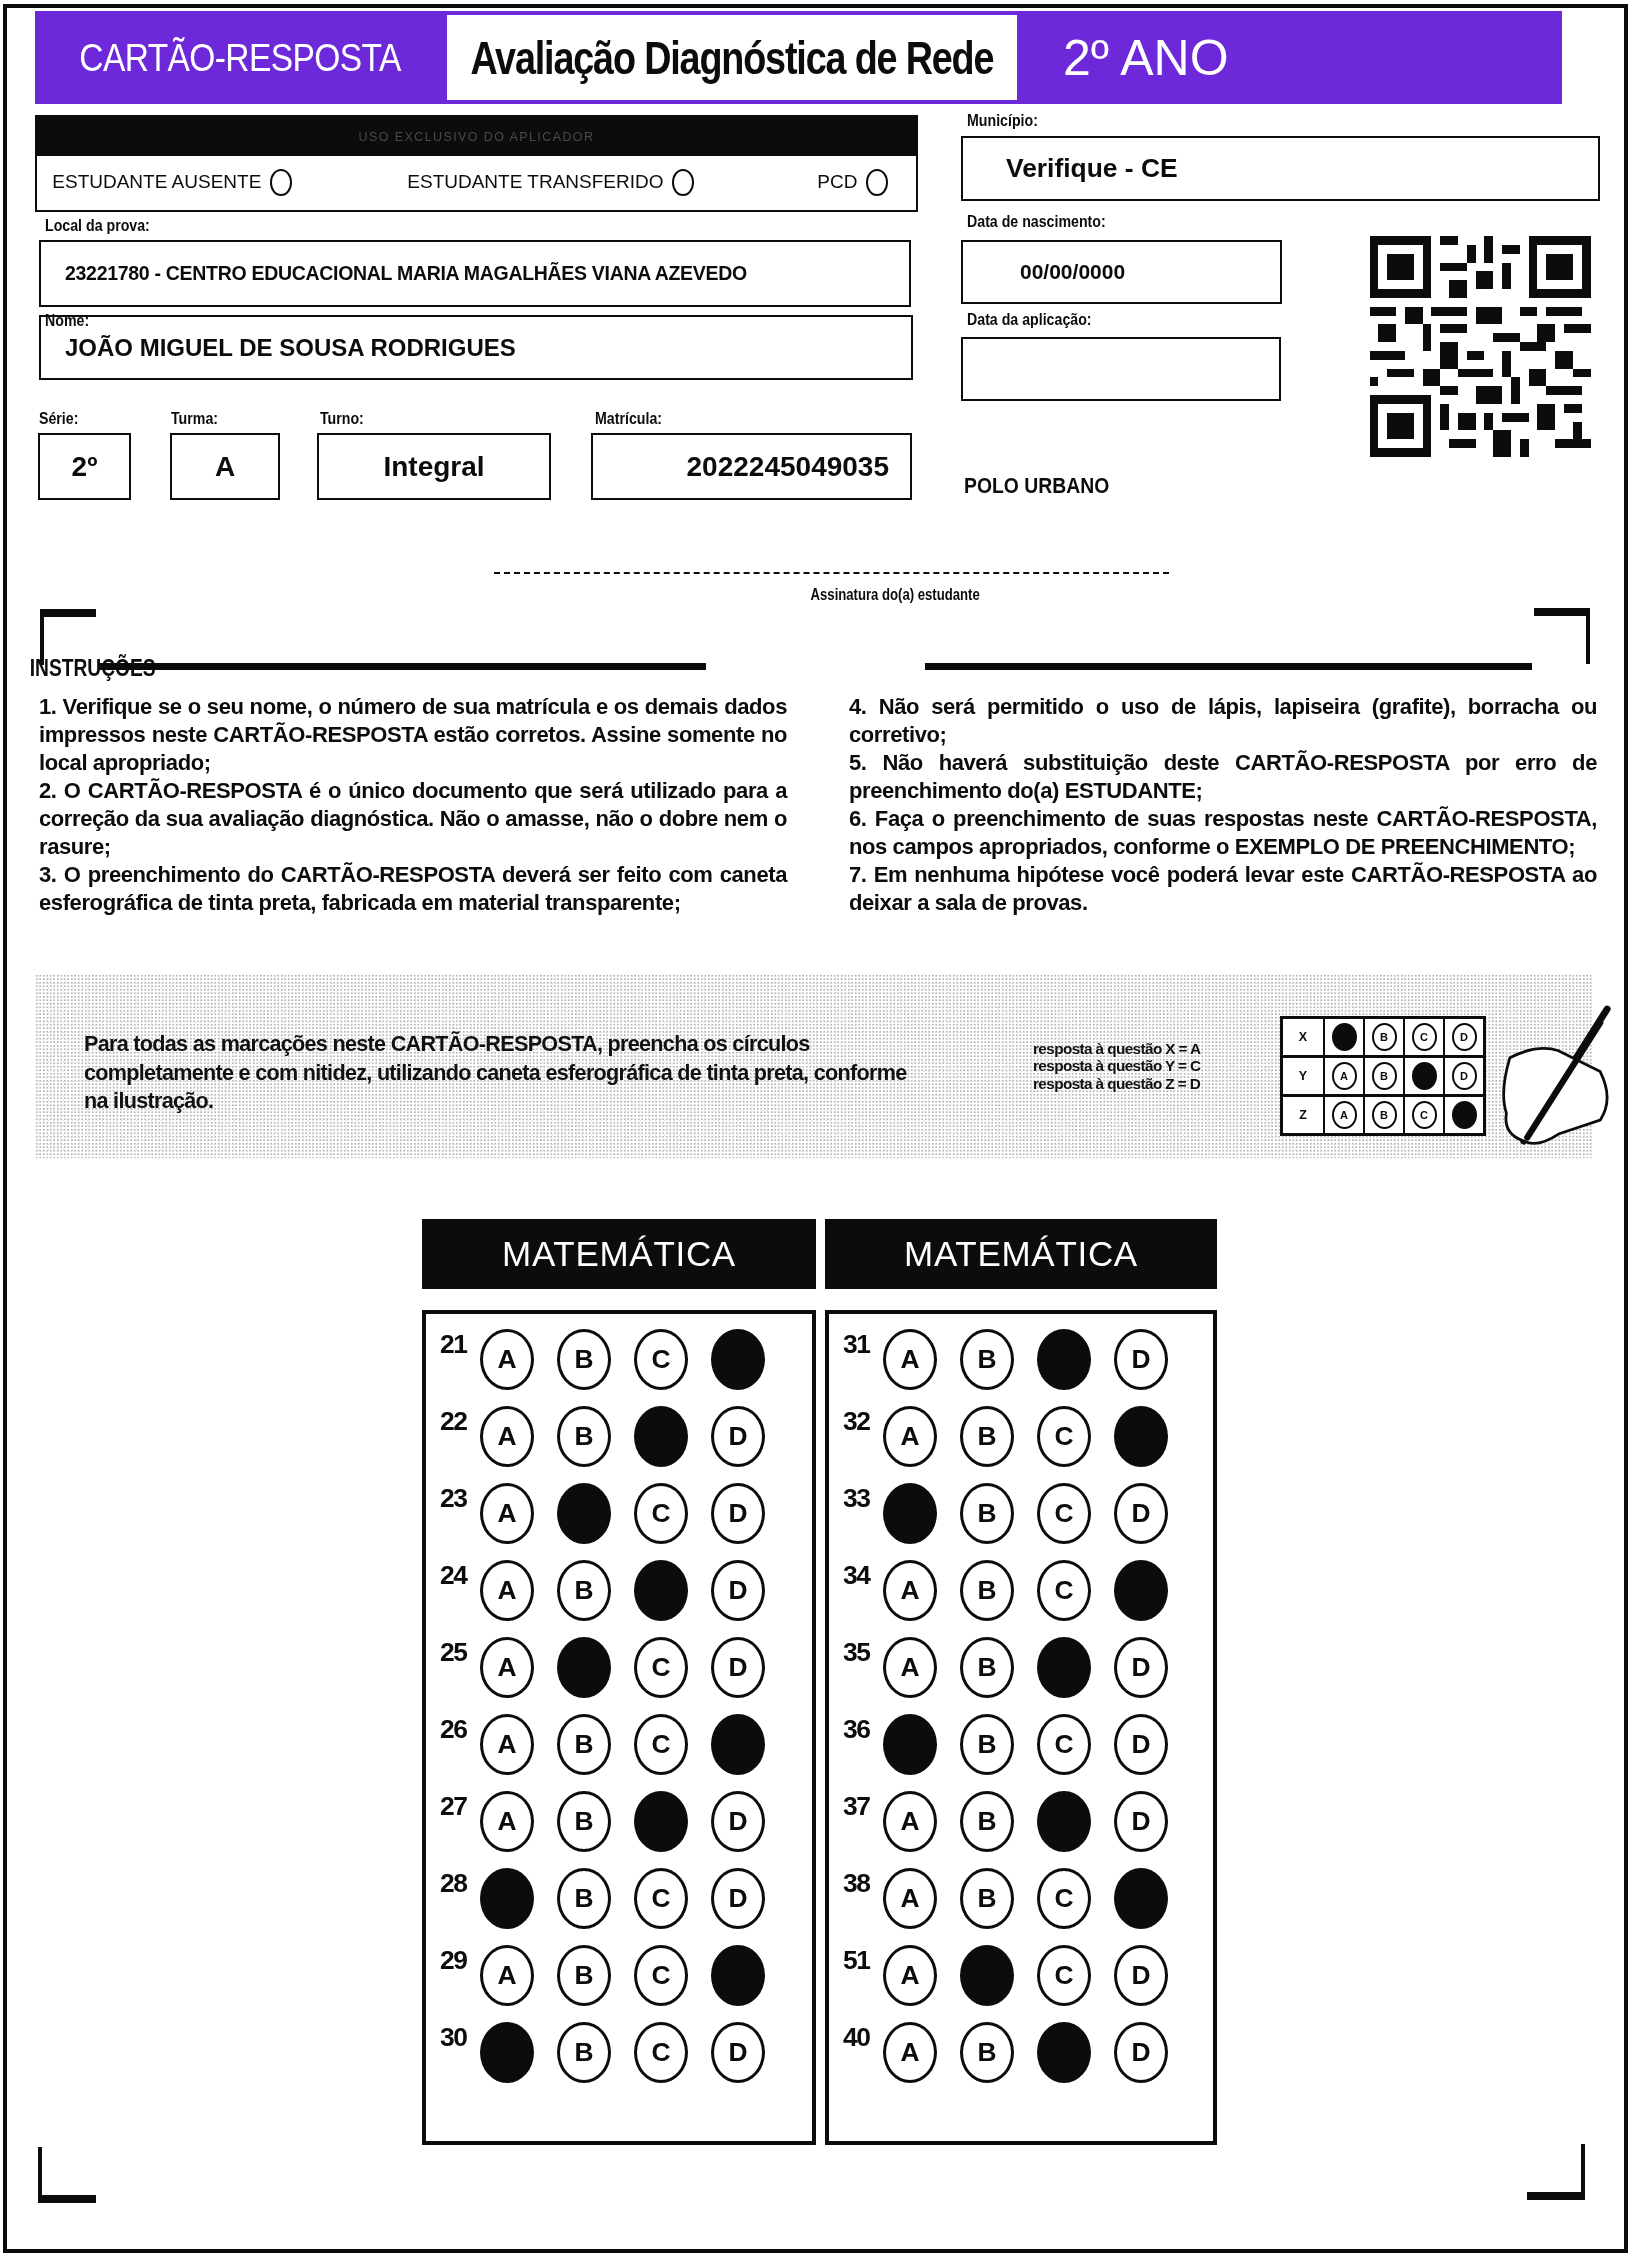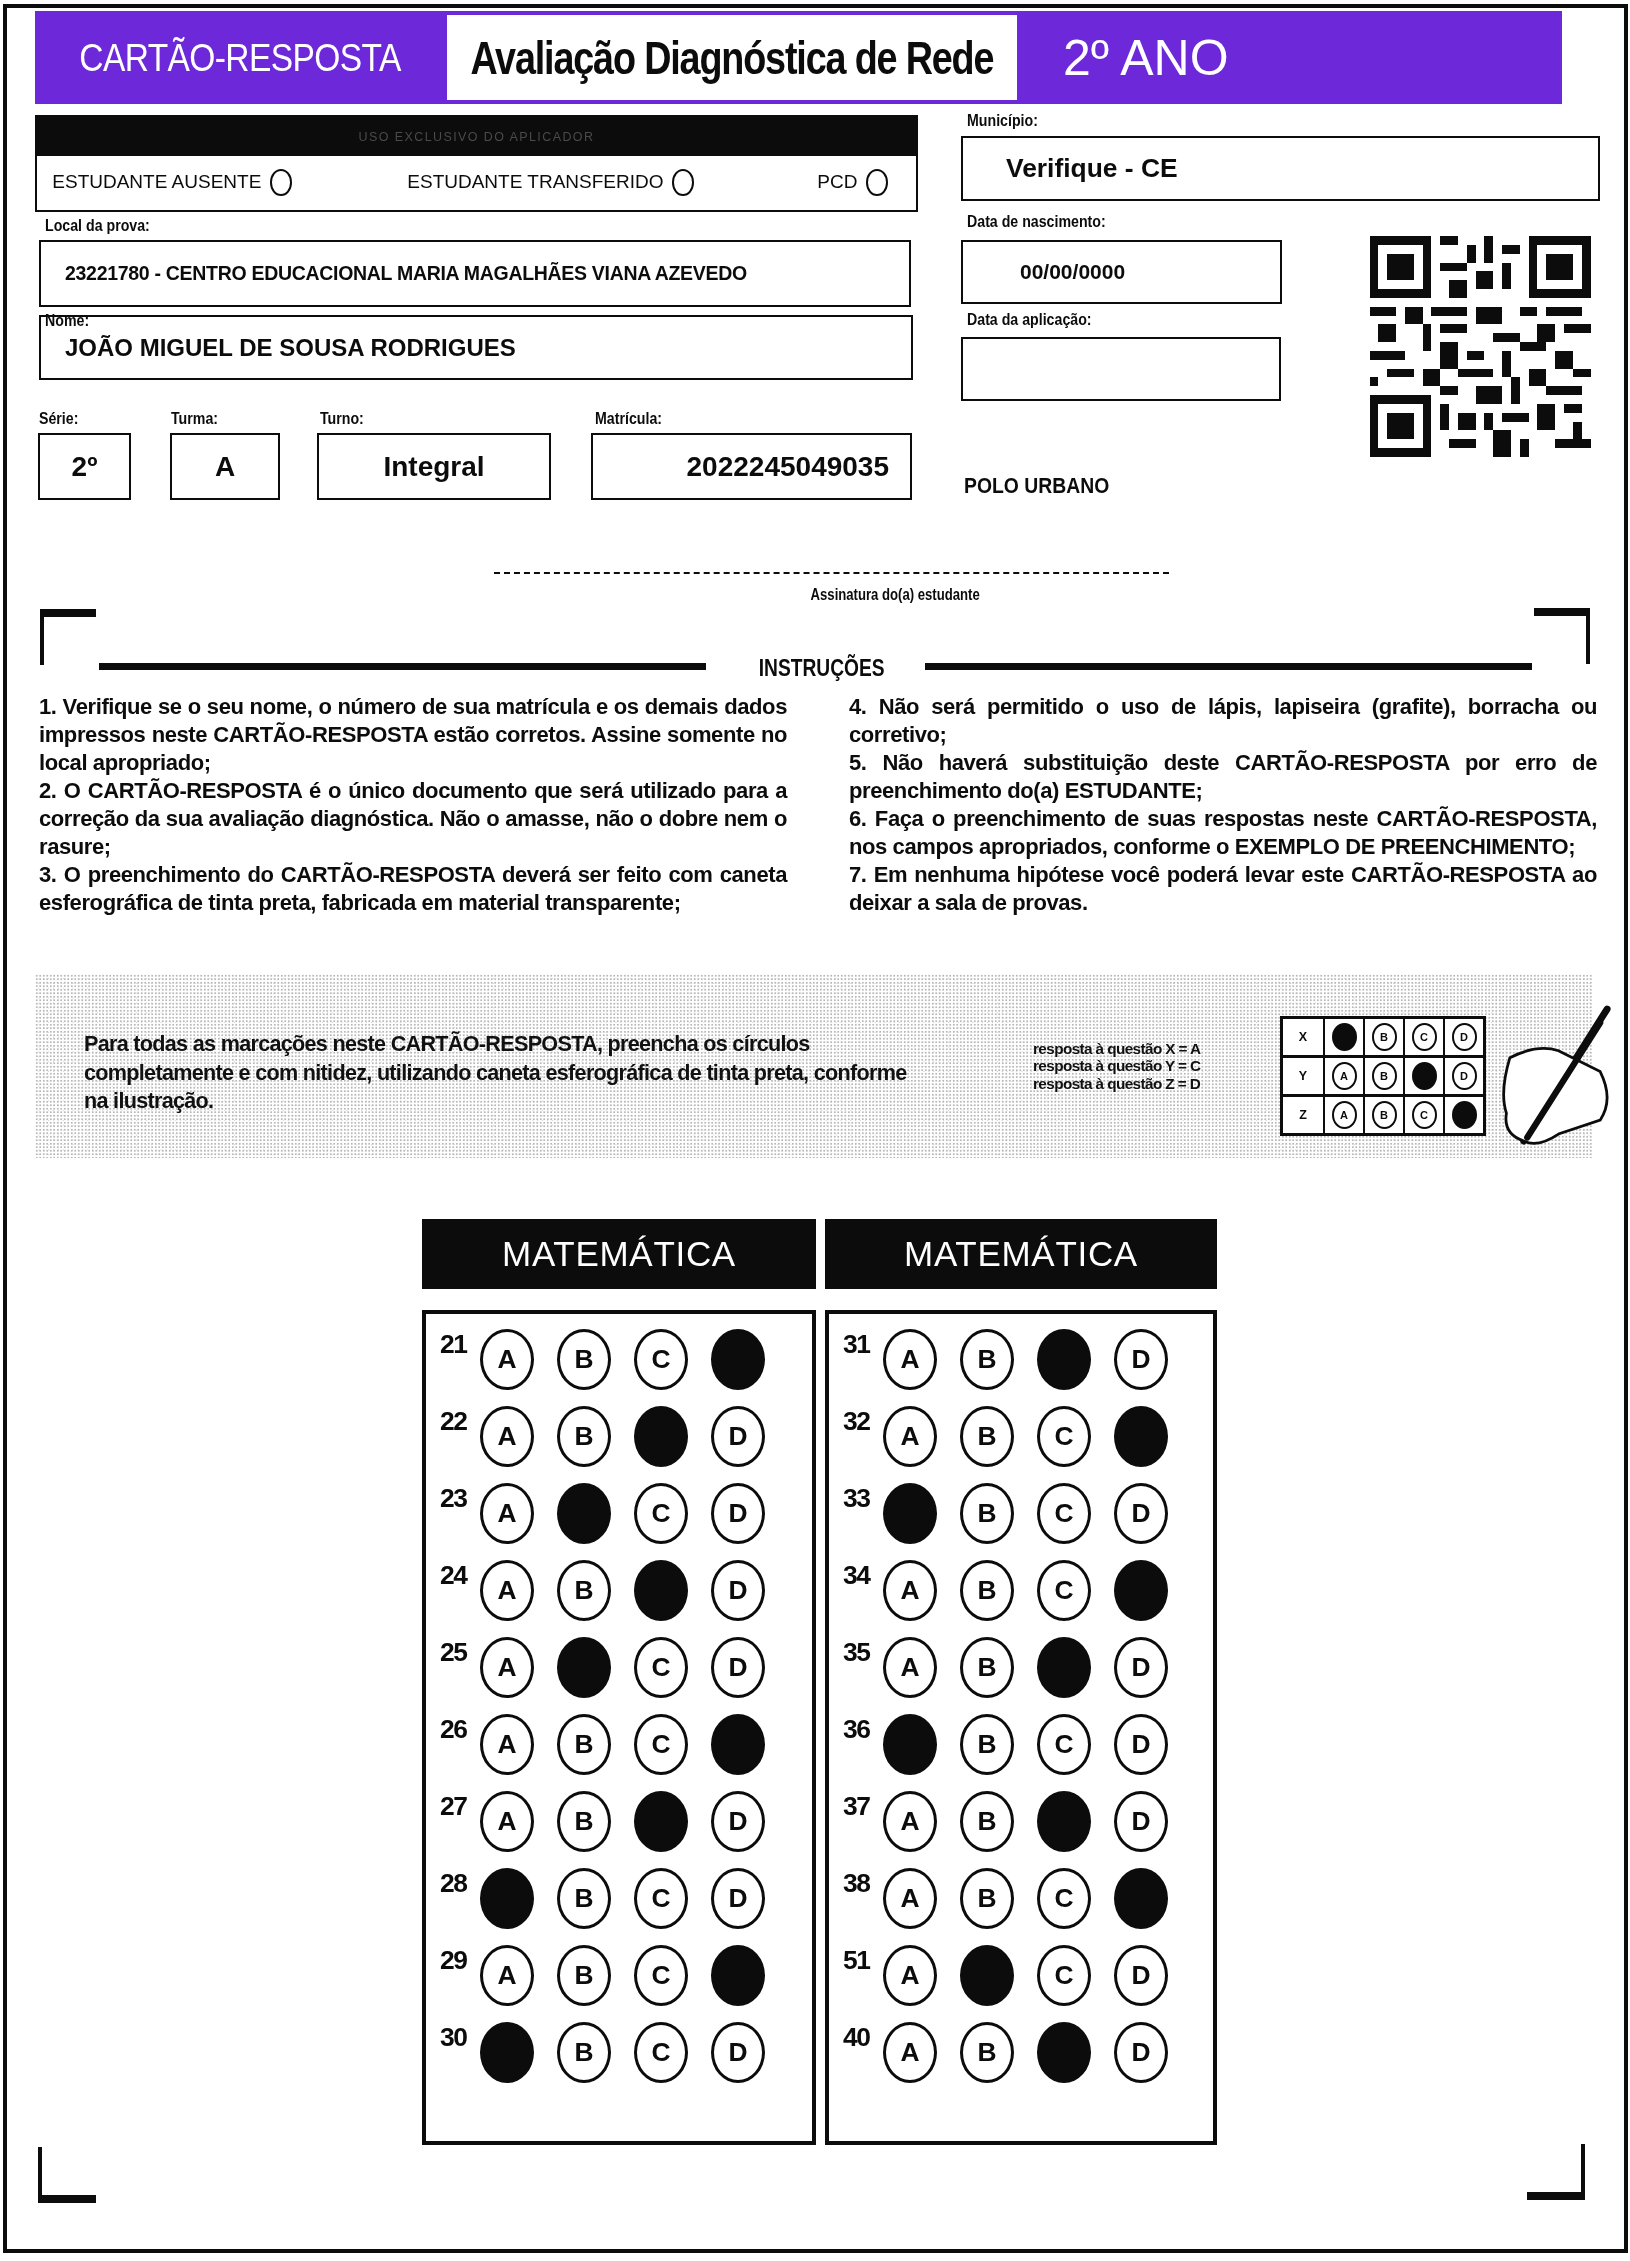--- a/index.html
+++ b/index.html
@@ -31,21 +31,21 @@
   .sigline { position: absolute; left: 494px; top: 572px; width: 675px; border-top: 2.8px dashed #0c0c0c; }
   .siglbl { position: absolute; left: 0; width: 100%; top: 586px; text-align: center; font-size: 16px; font-weight: bold; }
   .siglbl span { display: inline-block; transform: scaleX(0.82); margin-left: 160px; }
 
   .corner { position: absolute; width: 42px; height: 56px; }
   .c-tl { left: 40px; top: 609px; border-left: 4.9px solid #0c0c0c; border-top: 8.3px solid #0c0c0c; height: 56px; width: 56px; }
   .c-tr { left: 1534px; top: 608px; border-right: 4.9px solid #0c0c0c; border-top: 8.3px solid #0c0c0c; height: 56px; width: 56px; }
   .c-bl { left: 38px; top: 2147px; border-left: 4.9px solid #0c0c0c; border-bottom: 8.3px solid #0c0c0c; height: 56px; width: 58px; }
   .c-br { left: 1527px; top: 2144px; border-right: 4.9px solid #0c0c0c; border-bottom: 8.3px solid #0c0c0c; height: 56px; width: 58px; }
 
-  .instr-title { position: absolute; top: 654px; left: 0; width: 100%; text-align: center; font-size: 24px; font-weight: bold; }
+  .instr-title { position: absolute; top: 654px; left: 0; width: 100%; font-size: 24px; font-weight: bold; }
   .instr-title span { display: inline-block; transform: scaleX(0.8); margin-left: 14px; }
   .rule { position: absolute; top: 663px; height: 7px; background: #0c0c0c; }
   .instr-col { position: absolute; top: 693px; width: 748px; font-size: 22px; line-height: 28px; font-weight: bold; text-align: justify; letter-spacing: -0.4px; }
   .instr-col p { margin: 0; }
 
   .example { position: absolute; left: 35px; top: 974px; width: 1558px; height: 184px;
     background-image: radial-gradient(#b8b8b8 0.7px, transparent 0.8px), radial-gradient(#cfcfcf 0.7px, transparent 0.8px);
     background-size: 3.5px 3.5px, 4.9px 4.9px; background-position: 0 0, 1.4px 2.1px; }
   .ex-text { position: absolute; left: 49px; top: 56px; width: 835px; font-size: 21.6px; line-height: 28.5px; font-weight: bold; color: #111; letter-spacing: -0.7px; }
   .ex-legend { position: absolute; left: 998px; top: 66px; font-size: 15.3px; line-height: 17.4px; font-weight: bold; color: #111; letter-spacing: -0.6px; }

